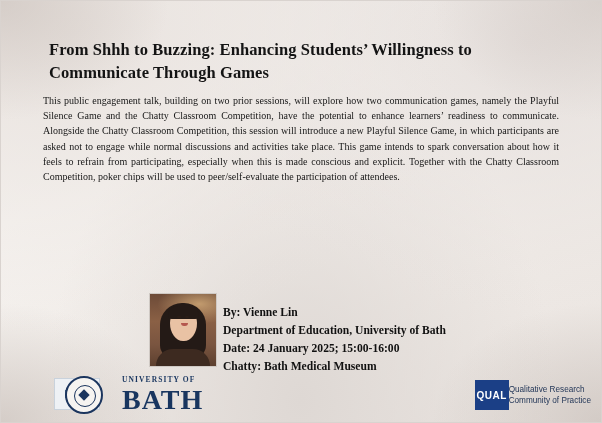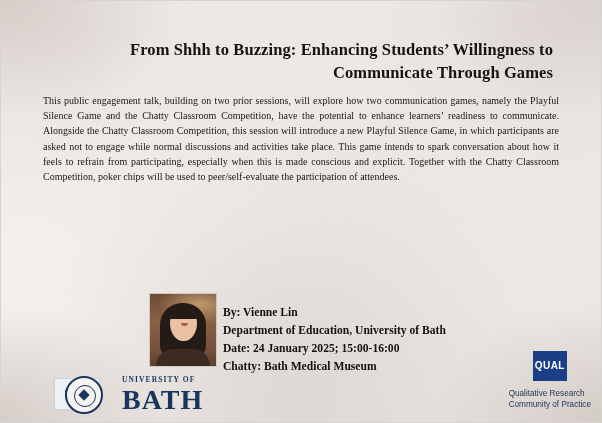--- a/index.html
+++ b/index.html
@@ -38,21 +38,21 @@
   .corner-shade.tl { left: 0; top: 0; background: radial-gradient(ellipse at 0% 0%, rgba(196,186,180,0.55) 0%, rgba(196,186,180,0) 70%); }
   .corner-shade.tr { right: 0; top: 0; background: radial-gradient(ellipse at 100% 0%, rgba(196,186,180,0.45) 0%, rgba(196,186,180,0) 70%); }
   .corner-shade.bl { left: 0; bottom: 0; background: radial-gradient(ellipse at 0% 100%, rgba(190,180,174,0.55) 0%, rgba(190,180,174,0) 70%); }
   .corner-shade.br { right: 0; bottom: 0; background: radial-gradient(ellipse at 100% 100%, rgba(190,180,174,0.5) 0%, rgba(190,180,174,0) 70%); }
 
   .title {
     position: absolute;
     left: 48px;
     right: 48px;
     top: 38px;
-    text-align: right;
+    text-align: left;
     font-weight: bold;
     font-size: 16.5px;
     line-height: 1.38;
     color: #141414;
     letter-spacing: 0.1px;
   }
 
   .body-text {
     position: absolute;
     left: 42px;
@@ -219,22 +219,20 @@
     letter-spacing: 1px;
     display: block;
   }
 
   .logo-qual {
     position: absolute;
     right: 10px;
     bottom: 12px;
     display: flex;
     align-items: center;
-    gap: 7px;
-    flex-direction: column;
   }
   .qual-mark {
     width: 34px;
     height: 30px;
     background: #1b3f86;
     color: #ffffff;
     font-family: "Liberation Sans", sans-serif;
     font-size: 10px;
     font-weight: bold;
     letter-spacing: 0.5px;

